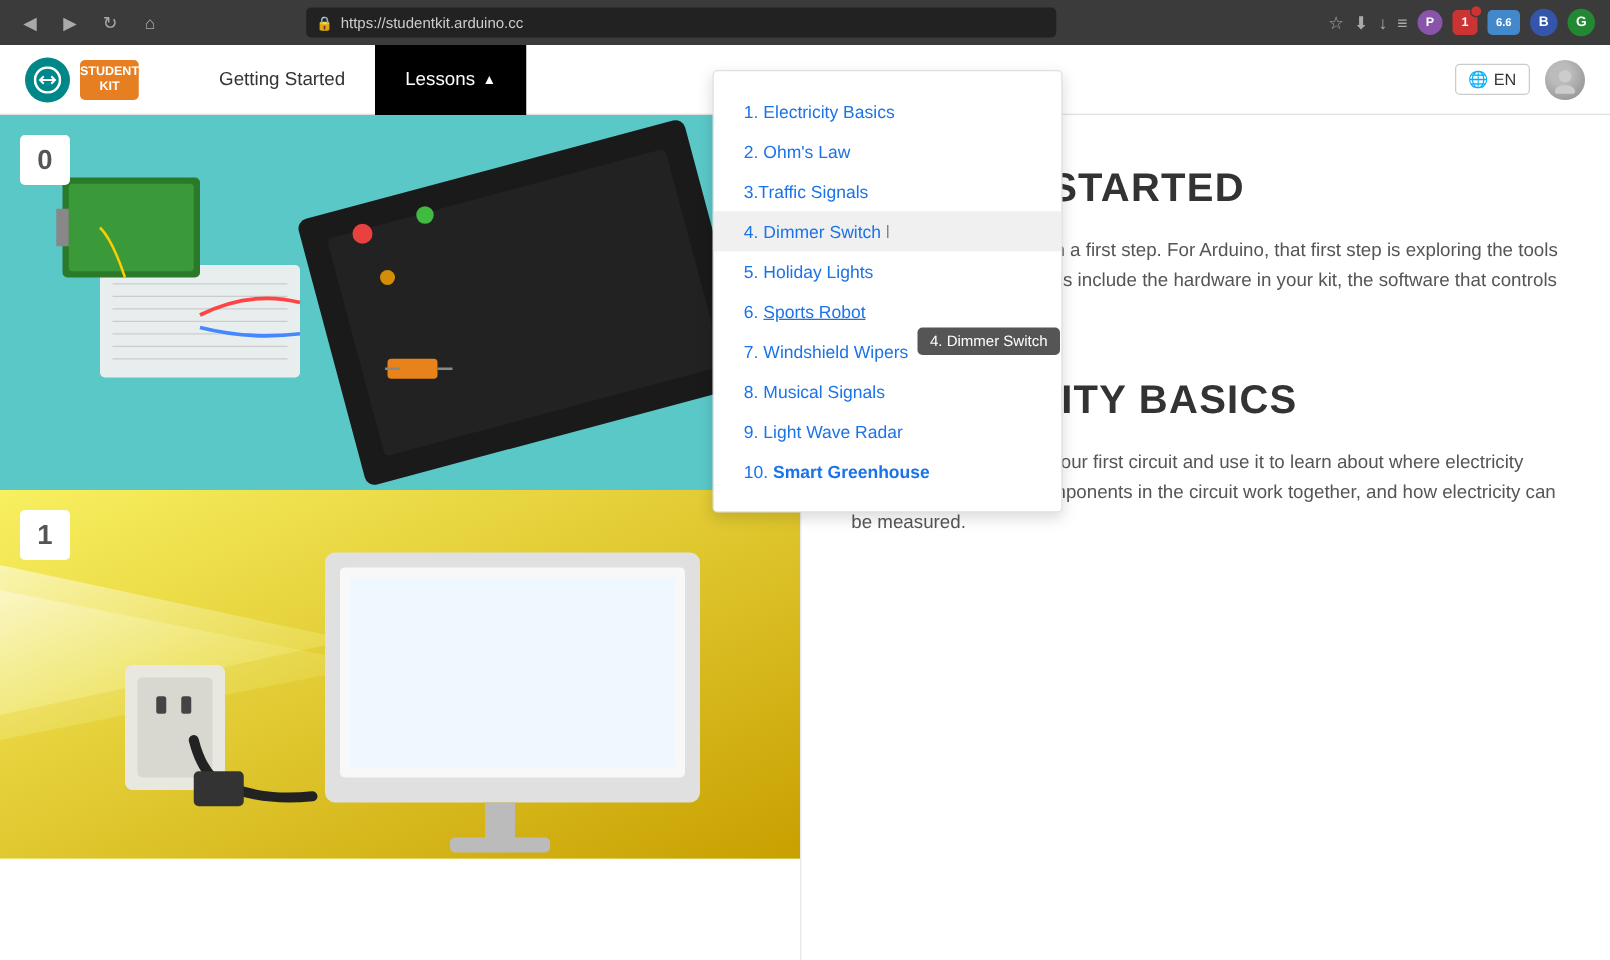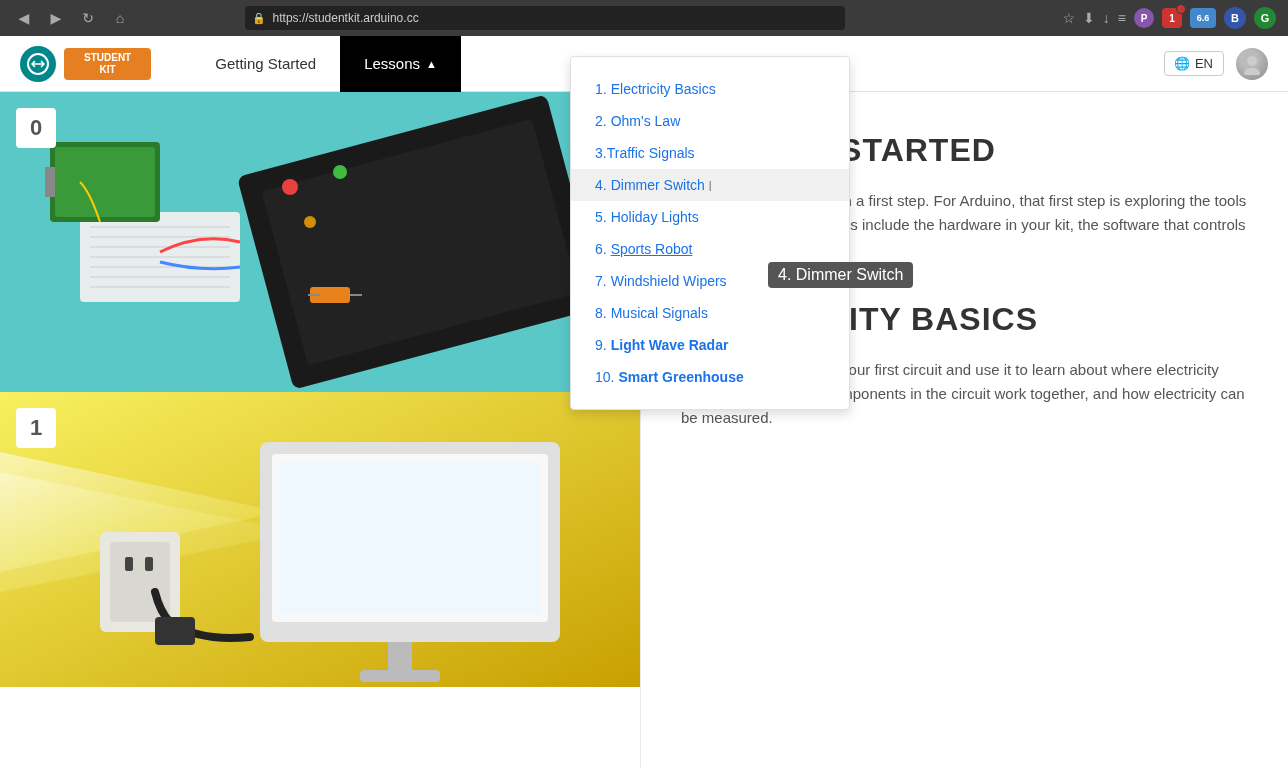--- a/index.html
+++ b/index.html
@@ -49,21 +49,21 @@
       background: #00878a;
       border-radius: 50%;
       display: flex; align-items: center; justify-content: center;
       color: white; font-size: 12px; font-weight: bold;
     }
     .student-kit-badge {
       background: #e67e22;
       color: white;
       font-size: 10px;
       font-weight: bold;
-      padding: 4px 20px;
+      padding: 4px 0;
       border-radius: 4px;
       line-height: 1.2;
       text-align: center;
     }
     .nav-items {
       display: flex; align-items: stretch; height: 56px;
     }
     .nav-item {
       display: flex; align-items: center; padding: 0 24px;
       font-size: 15px; cursor: pointer; color: #333;
@@ -111,23 +111,23 @@
     }
     .dropdown-item.highlighted { background: #f0f0f0; }
 
     
     .tooltip {
       position: absolute;
       background: #555;
       color: white;
       padding: 4px 10px;
       border-radius: 4px;
-      font-size: 16px;
+      font-size: 12px;
       top: 262px;
-      left: 768px;
+      left: 734px;
       z-index: 300;
       white-space: nowrap;
     }
 
     
     .main-content {
       display: flex;
       height: calc(768px - 36px - 56px);
       overflow: hidden;
     }
@@ -282,21 +282,21 @@
   <div class="dropdown-item">
     <span>6</span>.<span style="margin-left:4px;text-decoration:underline;">Sports Robot</span>
   </div>
   <div class="dropdown-item">
     <span>7</span>.<span style="margin-left:4px;">Windshield Wipers</span>
   </div>
   <div class="dropdown-item">
     <span>8</span>.<span style="margin-left:4px;">Musical Signals</span>
   </div>
   <div class="dropdown-item">
-    <span>9</span>.<span style="margin-left:4px;font-weight:bold;">Light Wave Radar</span>
+    <span>9</span>.<span style="margin-left:4px;">Light Wave Radar</span>
   </div>
   <div class="dropdown-item">
     <span>10</span>.<span style="margin-left:4px;font-weight:bold;">Smart Greenhouse</span>
   </div>
 </div>
 
 <div class="tooltip">
   <span>4. Dimmer Switch</span>
 </div>
 

